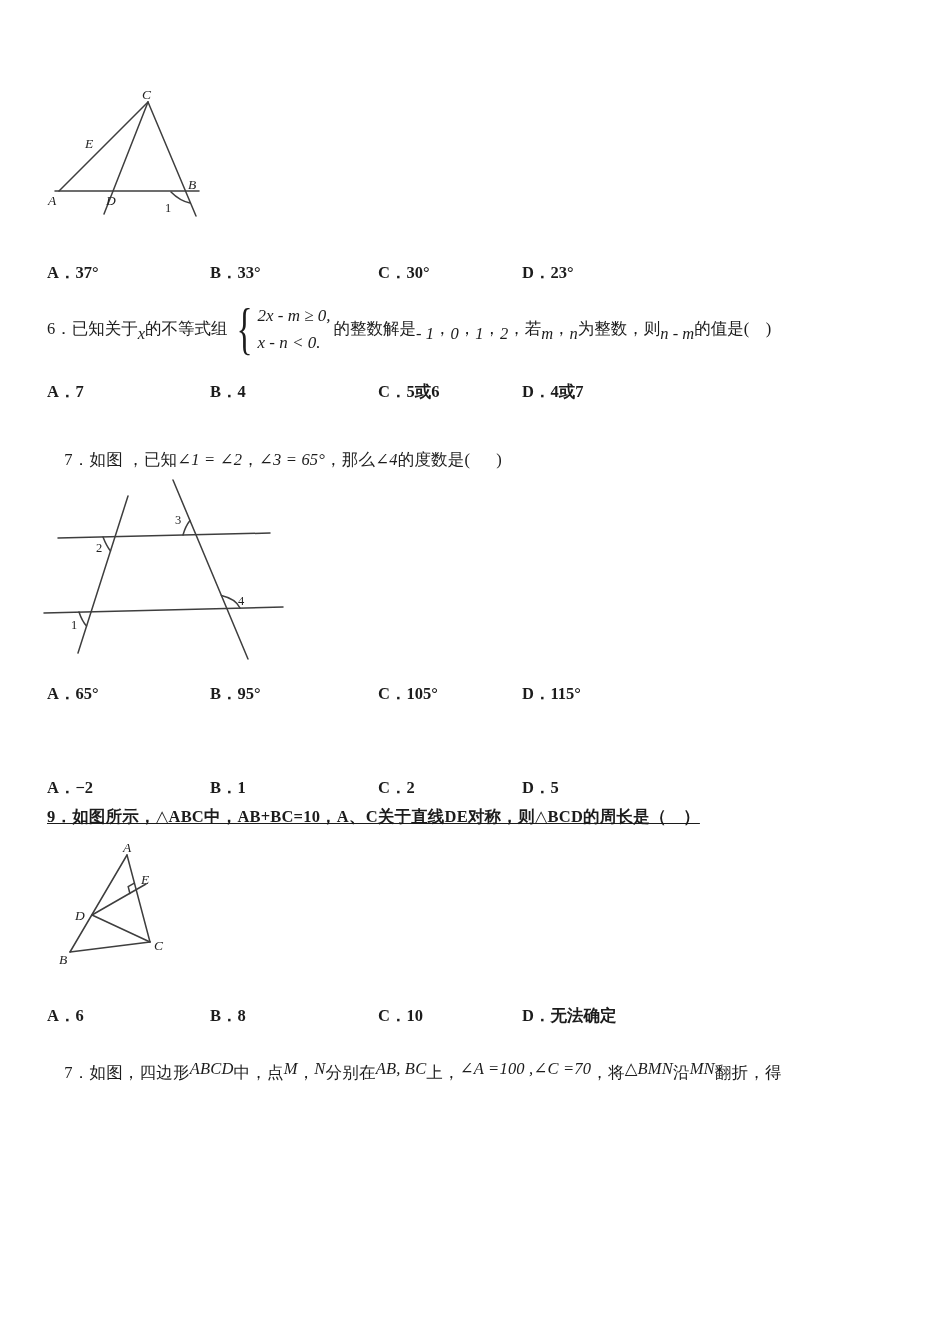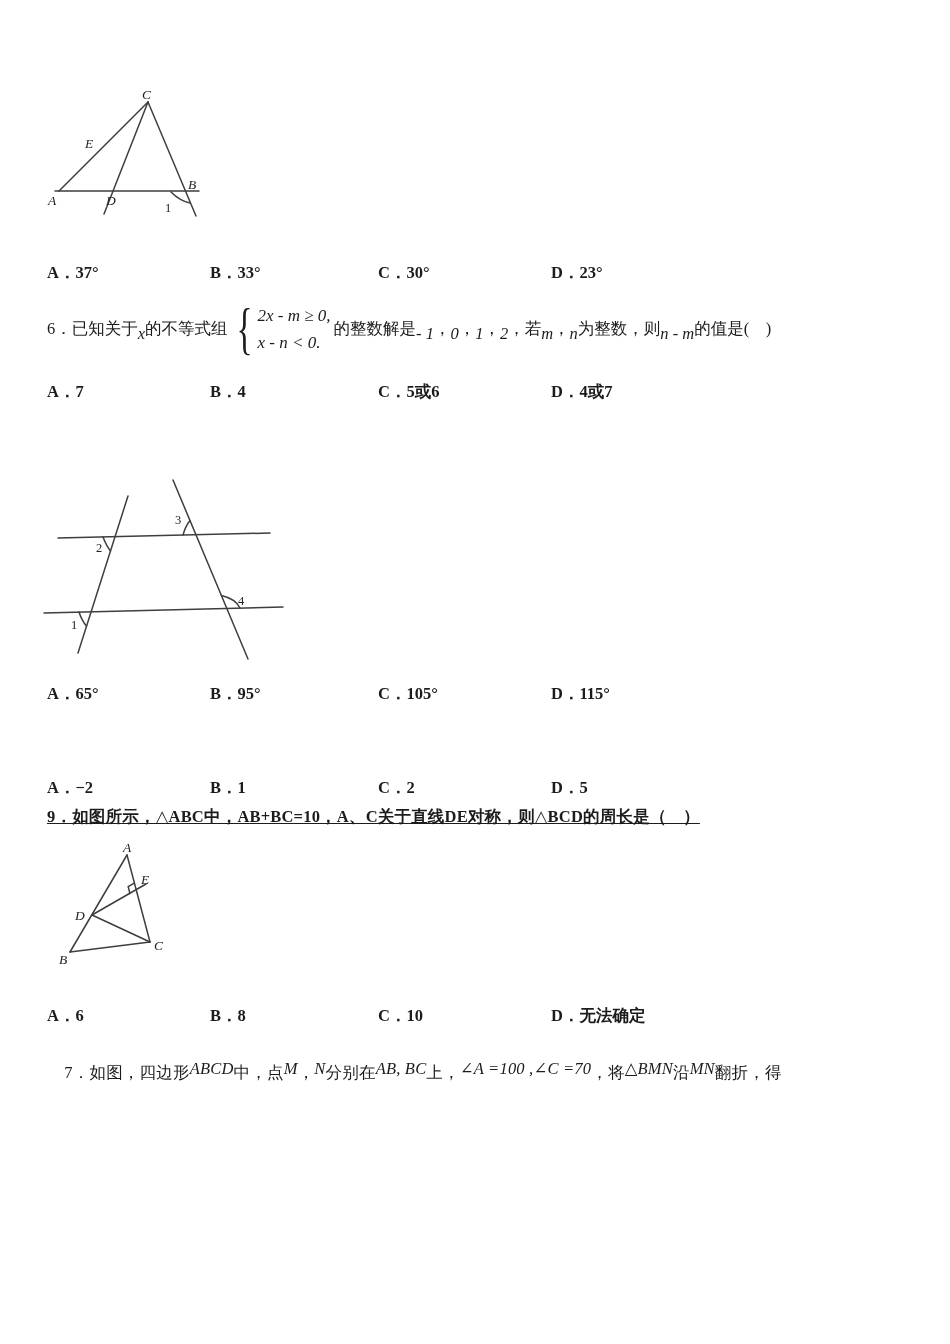--- a/index.html
+++ b/index.html
@@ -5,21 +5,21 @@
   html,body{margin:0;padding:0;background:#ffffff;}
   .page{position:relative;width:950px;height:1344px;background:#ffffff;color:#1c1c1c;
         font-family:"Liberation Serif","DejaVu Serif",serif;overflow:hidden;}
   .qtext{position:absolute;left:47px;font-size:16.5px;white-space:pre;letter-spacing:.2px;}
   .bold{font-weight:bold;}
   .math{font-style:italic;font-family:"Liberation Serif","DejaVu Serif",serif;}
   .lo{position:relative;top:5px;}
   .hi{position:relative;top:-4px;}
   .optrow{position:absolute;left:0;width:100%;font-weight:bold;font-size:16.5px;}
   .optrow span{position:absolute;white-space:pre;}
-  .o1{left:47px}.o2{left:210px}.o3{left:378px}.o4{left:551px}
+  .o1{left:47px}.o2{left:210px}.o3{left:378px}.o4{left:522px}
   .fig{position:absolute;}
   .fig line,.fig path,.fig polyline{stroke:#3e3e3e;stroke-width:1.5;fill:none;stroke-linecap:round;}
   .fig text{font-size:13.5px;font-style:italic;fill:#222;font-family:"Liberation Serif",serif;}
   .fig text.up{font-style:normal;font-size:12.5px;}
   .q6line{position:absolute;left:47px;top:297px;height:64px;display:flex;align-items:center;
           font-size:16.5px;white-space:pre;}
   .sys{display:inline-flex;align-items:center;margin:0 3px;}
   .brace{font-size:56px;line-height:.9;font-weight:300;transform:scaleX(.6);font-style:normal;}
   .syslines{display:inline-flex;flex-direction:column;justify-content:center;font-size:17px;line-height:1.6;font-style:italic;}
 </style>
@@ -77,20 +77,23 @@
     <span>的值是(　)</span>
   </div>
 
   <div class="optrow" style="top:381px;">
     <span class="o1">A．7</span>
     <span class="o2">B．4</span>
     <span class="o3">C．5或6</span>
     <span class="o4">D．4或7</span>
   </div>
 
+  <div class="qtext" style="top:429px;">
+    <span>7．如图 ，已知</span><span class="math">∠1 = ∠2</span><span>，</span><span class="math">∠3 = 65°</span><span>，那么</span><span class="math">∠4</span><span>的度数是(      )</span>
+  </div>
 
   <svg class="fig" style="left:40px;top:472px;" width="250" height="198" viewBox="0 0 250 198">
     <line x1="18" y1="66" x2="230" y2="61"></line>
     <line x1="4" y1="141" x2="243" y2="135"></line>
     <line x1="88" y1="24" x2="38" y2="181"></line>
     <line x1="133" y1="8" x2="208" y2="187"></line>
     <path d="M 63,65 Q 66.5,74 70.5,79"></path>
     <path d="M 39,140 Q 42,149 46.5,154"></path>
     <path d="M 143,63 Q 145.5,54 150,48.5"></path>
     <path d="M 181.4,123.5 Q 196,127 200,136"></path>

